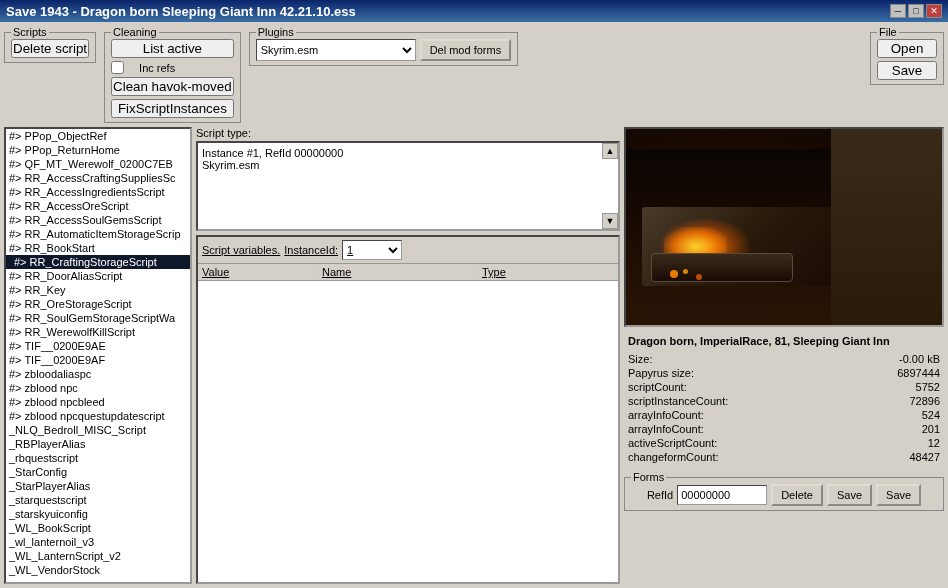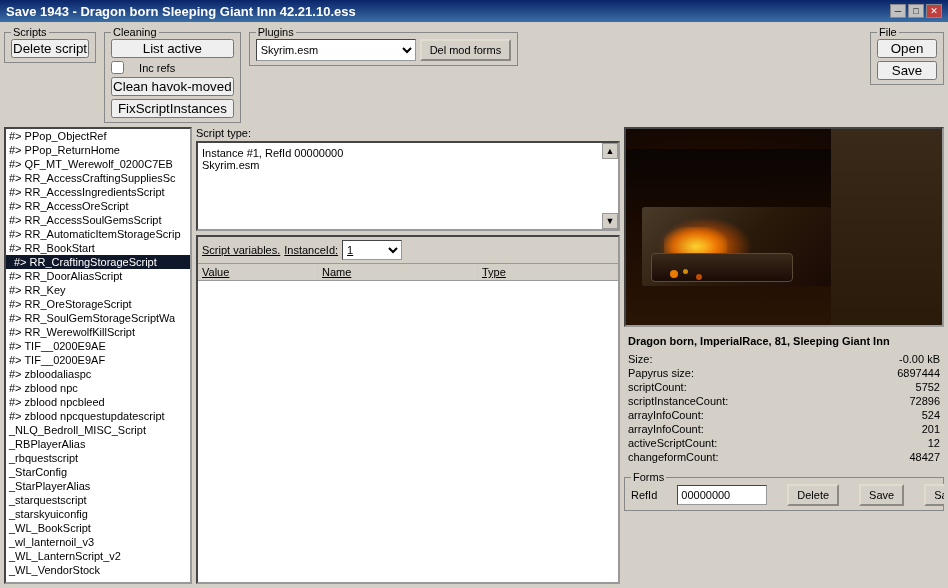--- a/index.html
+++ b/index.html
@@ -190,21 +190,22 @@
       font-size: 11px;
     }
     .info-row {
       display: flex;
       justify-content: space-between;
       margin-bottom: 2px;
     }
     .forms-row {
       display: flex;
       align-items: center;
-      gap: 20px;
+      gap: 4px;
+      justify-content: center;
     }
     .forms-row input {
       width: 90px;
       height: 20px;
       border: 1px inset #999;
       background: white;
       font-size: 11px;
       padding: 0 3px;
     }
     .forms-row button {

